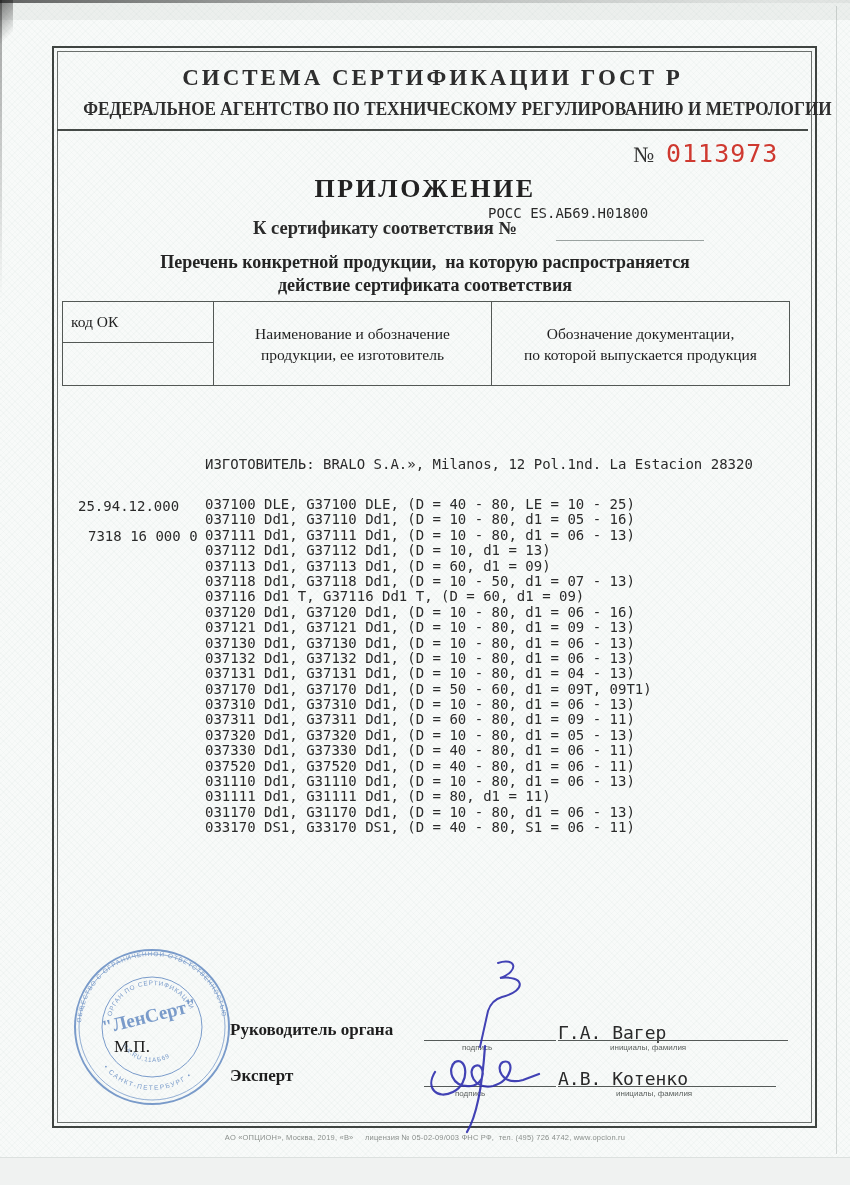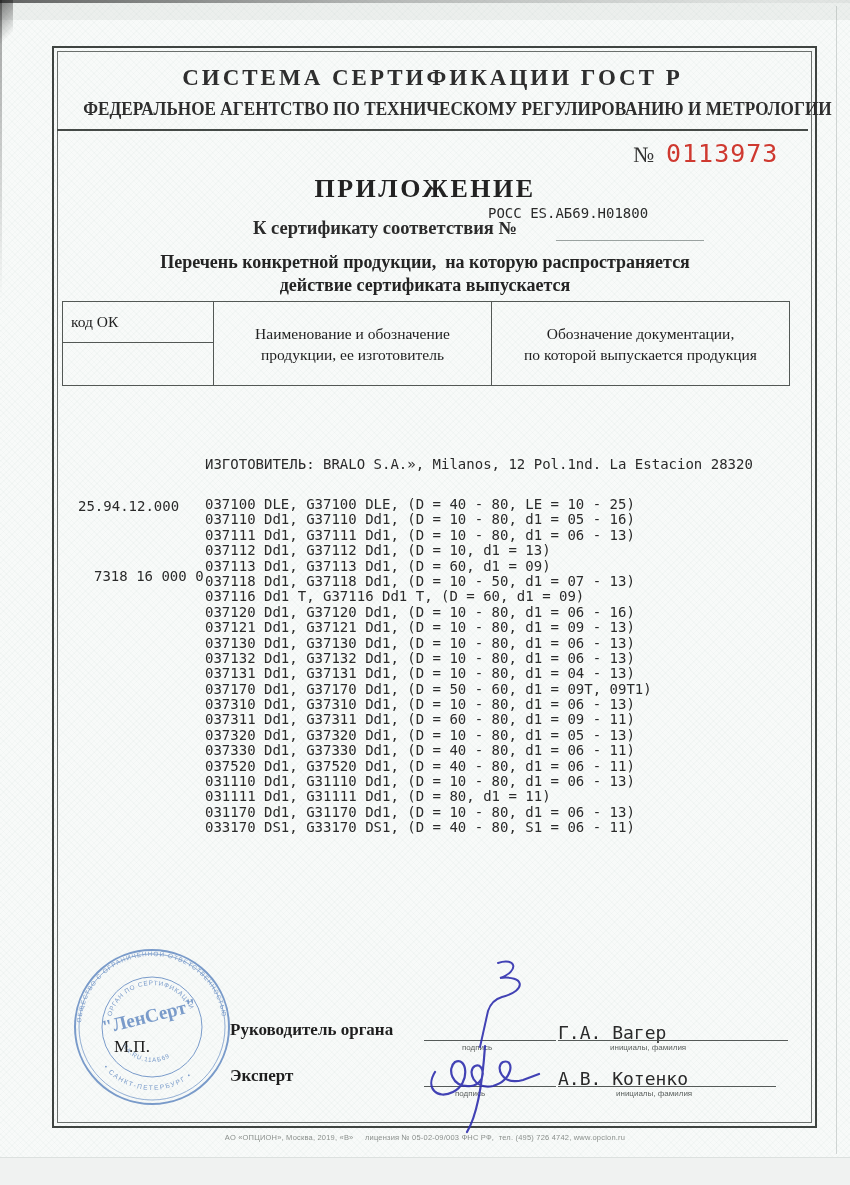--- a/index.html
+++ b/index.html
@@ -44,21 +44,21 @@
   .th-col1{position:absolute;left:0;top:0;width:150px;height:100%;border-right:1.3px solid #535855;}
   .th-col1 .cell{height:41px;display:flex;align-items:center;padding-left:8px;box-sizing:border-box;}
   .th-col1 .cell.top{border-bottom:1.1px solid #535855;}
   .th-col2{position:absolute;left:151px;top:0;width:277px;height:100%;border-right:1.3px solid #535855;display:flex;flex-direction:column;justify-content:center;text-align:center;line-height:21px;}
   .th-col3{position:absolute;left:429px;top:0;right:0;height:100%;display:flex;flex-direction:column;justify-content:center;text-align:center;line-height:21px;}
 
   
   .mono{font-family:"DejaVu Sans Mono", monospace;font-size:14px;color:#2a2a2a;white-space:pre;}
   .manufacturer{position:absolute;left:205px;top:411px;line-height:21.5px;}
   .code1{position:absolute;left:78px;top:498px;}
-  .code2{position:absolute;left:94px;top:528px;margin-top:40px;}
+  .code2{position:absolute;left:88px;top:528px;}
   .products{position:absolute;left:205px;top:497px;line-height:15.4px;}
   .product-line{height:15.4px;}
 
   
   .sig-role{position:absolute;font-size:17px;font-weight:bold;color:#1f1f1f;}
   .sig-line{position:absolute;height:1px;background:#555a58;}
   .sig-small{position:absolute;font-size:8px;color:#5a5f5d;font-family:"Liberation Sans", sans-serif;}
   .sig-name{position:absolute;font-family:"DejaVu Sans Mono", monospace;font-size:18px;color:#2a2a2a;white-space:pre;}
   .ink{position:absolute;opacity:.9;}
 
@@ -94,21 +94,21 @@
     <span class="no-digits">0113973</span>
   </div>
 
   <div class="doc-title">ПРИЛОЖЕНИЕ</div>
 
   <div class="cert-label">К сертификату соответствия №</div>
   <div class="cert-value mono">РОСС ES.АБ69.H01800</div>
   <div class="cert-underline"></div>
 
   <div class="subtitle l1">Перечень конкретной продукции,  на которую распространяется</div>
-  <div class="subtitle l2">действие сертификата выпускается</div>
+  <div class="subtitle l2">действие сертификата соответствия</div>
 
   <div class="table-head">
     <div class="th-col1">
       <div class="cell top">код ОК</div>
     </div>
     <div class="th-col2">
       <span>Наименование и обозначение</span>
       <span>продукции, ее изготовитель</span>
     </div>
     <div class="th-col3">

